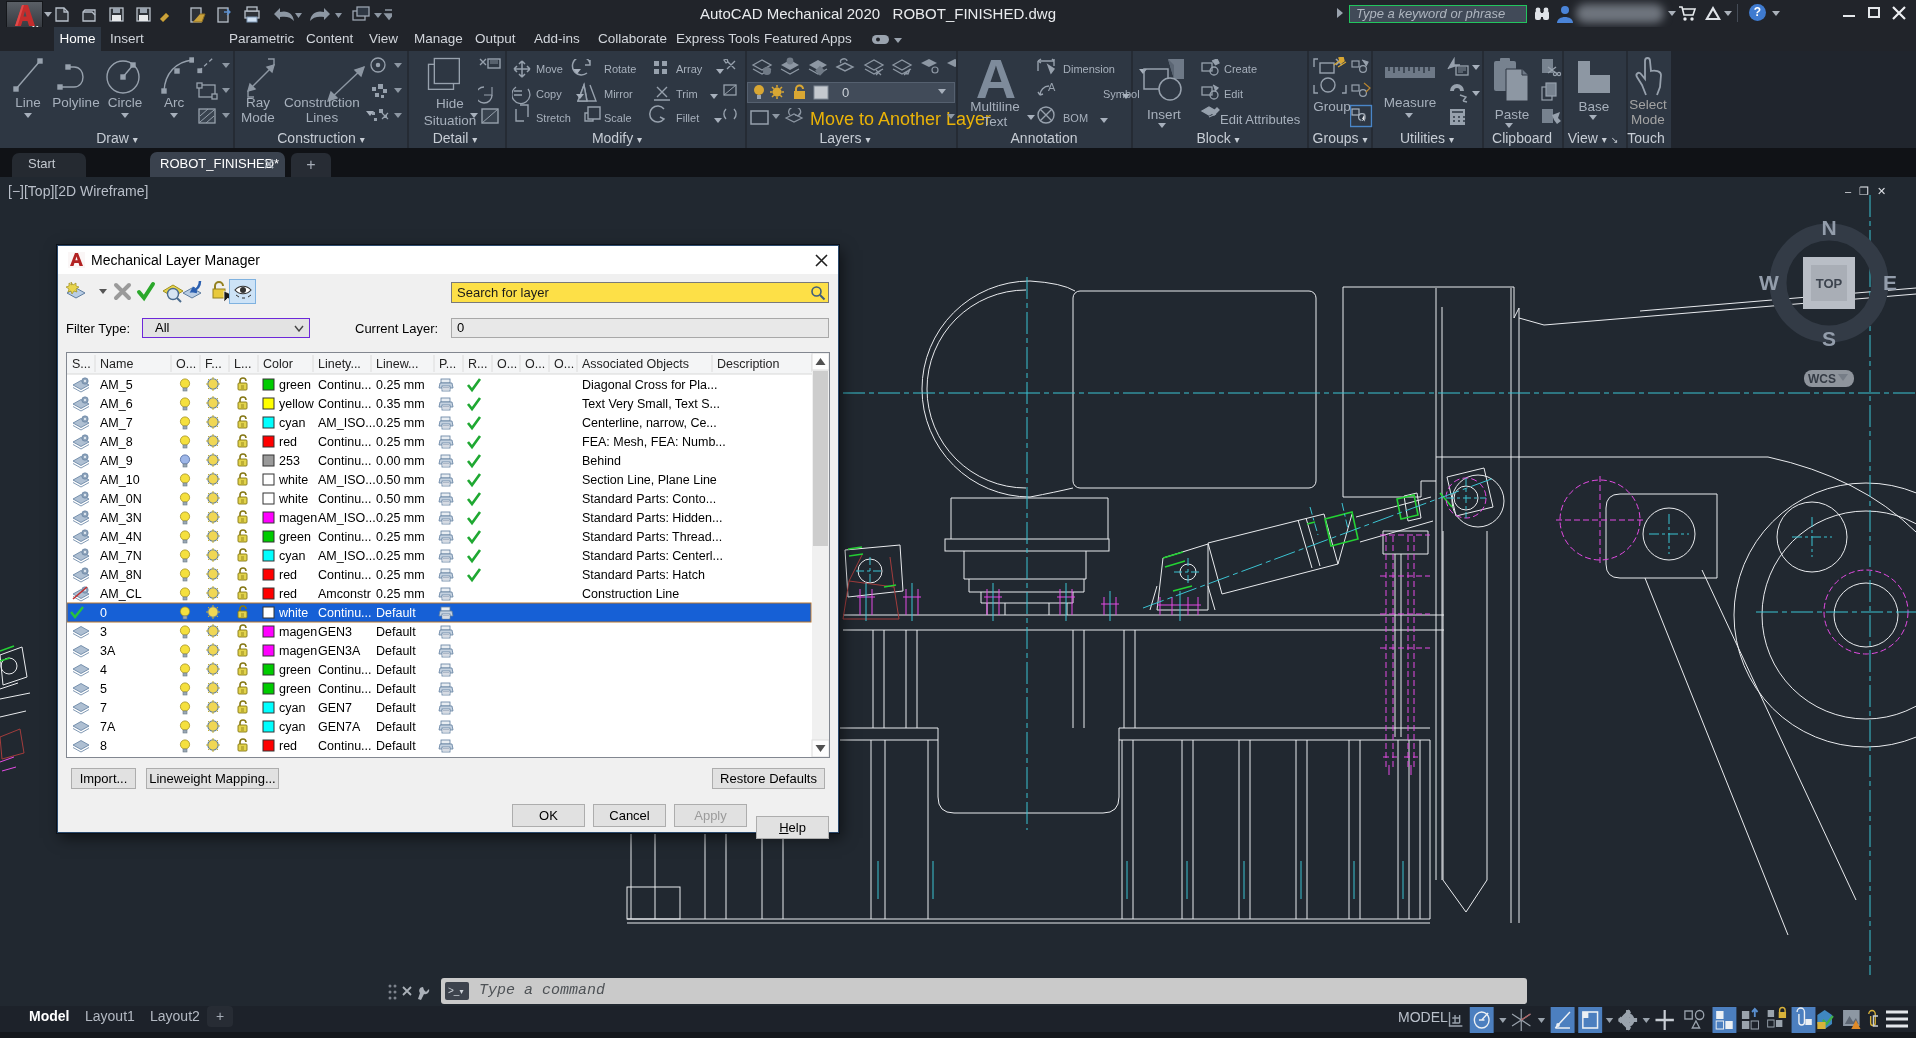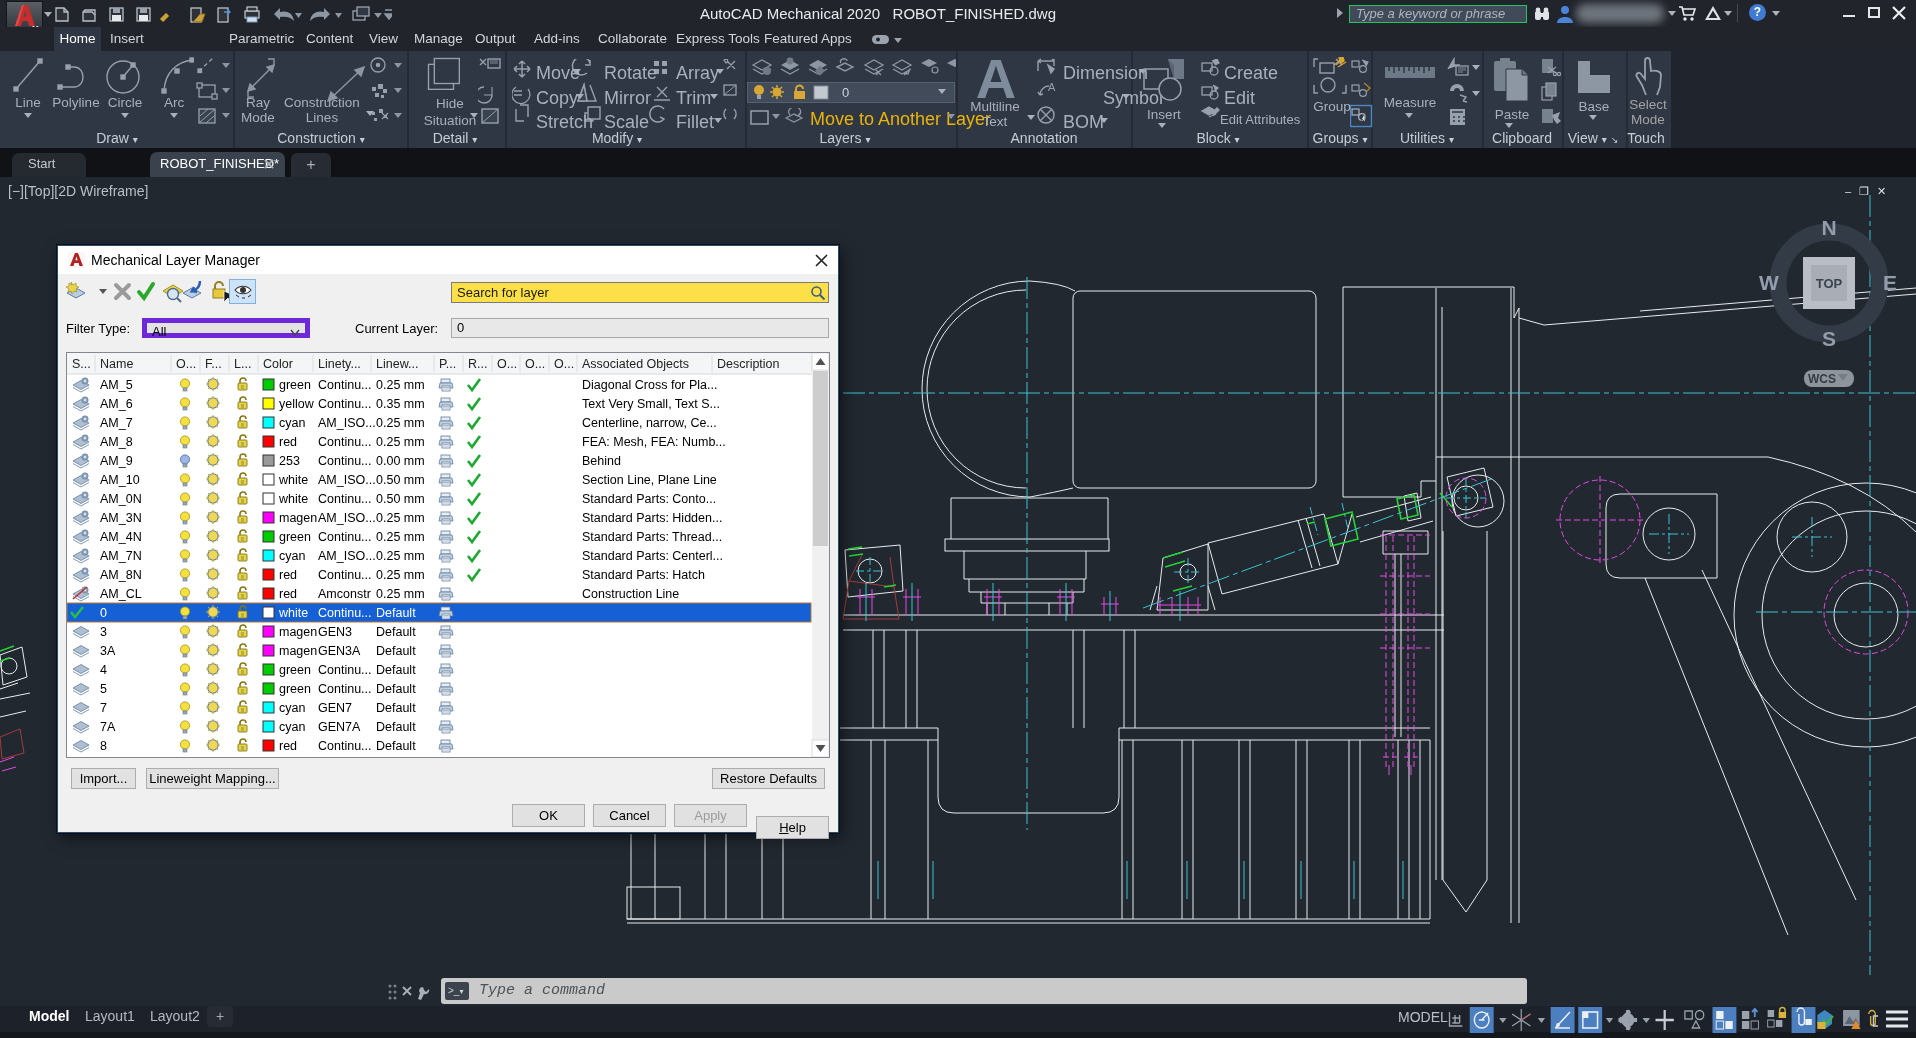--- a/index.html
+++ b/index.html
@@ -11,21 +11,21 @@
   #titlebar { position:absolute; left:0; top:0; width:1916px; height:27px; background:#21242a; }
   #tabrow { position:absolute; left:0; top:27px; width:1916px; height:24px; background:#21242a; }
   .rtab { position:absolute; top:0; height:24px; line-height:24px; color:#d2d6dc; font-size:13.5px; text-align:center; white-space:nowrap; }
   .rtab.active { background:#2e3743; color:#fff; }
   
   #ribbon { position:absolute; left:0; top:51px; width:1916px; height:97px; background:#20252d; }
   #ribbonbody { position:absolute; left:0; top:0; width:1671px; height:97px; background:#2e3743; }
   .psep { position:absolute; top:0; width:2px; height:97px; background:#252b34; }
   .plabel { position:absolute; top:79px; height:18px; line-height:16px; color:#c7cdd5; font-size:14px; text-align:center; width:120px; }
   .btxt { position:absolute; color:#a7b0bc; font-size:13.5px; text-align:center; }
-  .stxt { position:absolute; color:#a7b0bc; font-size:18px; }
+  .stxt { position:absolute; color:#a7b0bc; font-size:11px; }
   .dar { position:absolute; width:0; height:0; border-left:4px solid transparent; border-right:4px solid transparent; border-top:5px solid #a7b0bc; }
   
   #filetabs { position:absolute; left:0; top:148px; width:1916px; height:29px; background:#101216; }
   
   #canvas { position:absolute; left:0; top:177px; width:1916px; height:829px; background:#212830; }
   
   #statusbar { position:absolute; left:0; top:1006px; width:1916px; height:32px; background:#1d222a; border-bottom:6px solid #14171c; box-sizing:border-box; }
   
   #dialog { position:absolute; left:57px; top:245px; width:782px; height:588px; background:#f0f0f0;
     border:1px solid #2b4a6d; box-shadow:0 0 0 1px #0d1117, 3px 5px 14px rgba(0,0,0,.55); font-size:13px; color:#000; }
@@ -780,21 +780,21 @@
       <path d="M3 12 l3 2 m3 1 l3 0 m3 -1 l3 -2" stroke="#333" stroke-width="1"></path>
     </svg>
 
     <div class="abs" style="left:393px;top:36px;width:378px;height:21px;background:#fde047;border:1px solid #7a7a7a;font-size:13px;color:#1a1a1a;line-height:19px;padding-left:5px;">Search for layer</div>
     <svg class="abs" style="left:752px;top:39px;" width="16" height="16" viewBox="0 0 16 16">
         <circle cx="6.5" cy="6.5" r="4.5" fill="none" stroke="#3e5d7d" stroke-width="1.6"></circle>
         <path d="M10 10 l4.5 4.5" stroke="#3e5d7d" stroke-width="2"></path>
       </svg>
 
     <div class="abs" style="left:8px;top:75px;font-size:13px;">Filter Type:</div>
-    <div class="abs" style="left:84px;top:72px;width:168px;height:20px;background:#e3e3e3;border:5px solid #6d28d9;font-size:13px;line-height:18px;padding-left:5px;">All
+    <div class="abs" style="left:84px;top:72px;width:168px;height:20px;background:#e3e3e3;border:1px solid #6d28d9;font-size:13px;line-height:18px;padding-left:12px;">All
       <svg class="abs" style="right:5px;top:6px;" width="10" height="7" viewBox="0 0 10 7">
           <path d="M1 1 L5 6 L9 1" stroke="#444" stroke-width="1.4" fill="none"></path>
         </svg>
     </div>
     <div class="abs" style="left:297px;top:75px;font-size:13px;">Current Layer:</div>
     <div class="abs" style="left:393px;top:72px;width:378px;height:20px;background:#e8e8e8;border:1px solid #a8a8a8;font-size:13px;line-height:18px;padding-left:5px;">0</div>
 
     <div id="llist" class="abs" style="left:8px;top:106px;width:764px;height:406px;background:#fff;border:1px solid #828790;overflow:hidden;">
         <svg width="762" height="404" viewBox="0 0 762 404" style="position:absolute;left:0;top:0;" font-family="Liberation Sans, sans-serif">
 <defs>

